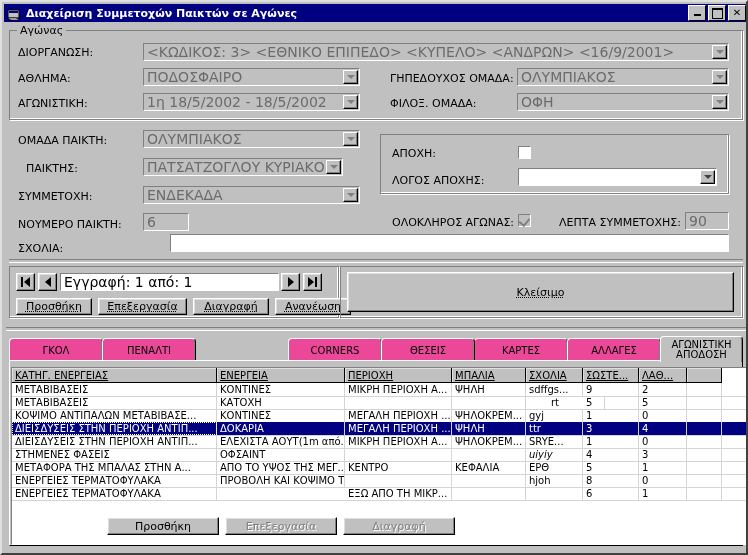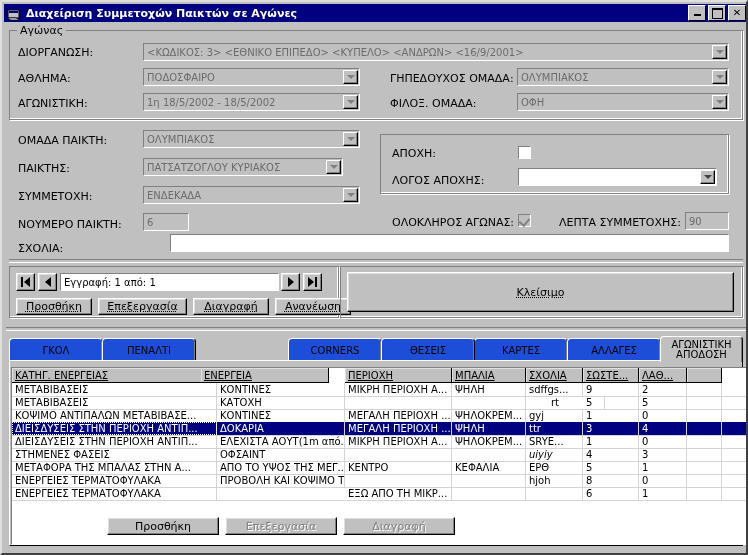--- a/index.html
+++ b/index.html
@@ -39,21 +39,21 @@
     box-shadow: inset -1px -1px 0 #808080, inset 1px 1px 0 #dfdfdf;
     font-family:"DejaVu Sans",sans-serif;font-size:11px;color:#000;
     display:flex;align-items:center;justify-content:center;cursor:default;
   }
   .btn.dis{color:#808080;text-shadow:1px 1px 0 #fff;}
   .lbl{position:absolute;font-size:11px;color:#000;white-space:nowrap;}
   
   .field{
     position:absolute;box-sizing:border-box;
     border:1px solid;border-color:#808080 #fff #fff #808080;
-    background:#fff;font-size:10px;color:#000;
+    background:#fff;font-size:14px;color:#000;
     display:flex;align-items:center;padding-left:3px;overflow:hidden;
     white-space:nowrap;
   }
   .field.ro{background:#c0c0c0;color:#6b6b6b;}
   .combo .arrow{
     position:absolute;right:1px;top:1px;bottom:1px;width:15px;
     background:#c0c0c0;box-sizing:border-box;
     border-top:1px solid #fff;border-left:1px solid #fff;
     border-right:1px solid #000;border-bottom:1px solid #000;
     box-shadow: inset -1px -1px 0 #808080;
@@ -92,21 +92,21 @@
     position:absolute;left:0;right:0;top:0;bottom:0;
     display:flex;align-items:center;justify-content:center;gap:1px;
   }
   .tri-l{width:0;height:0;border-top:5px solid transparent;border-bottom:5px solid transparent;border-right:6px solid #000;}
   .tri-r{width:0;height:0;border-top:5px solid transparent;border-bottom:5px solid transparent;border-left:6px solid #000;}
   .bar-v{width:2px;height:10px;background:#000;}
   
   #tabstrip{position:absolute;left:7px;top:334px;width:734px;height:26px;}
   .tab{
     position:absolute;top:2px;height:24px;box-sizing:border-box;
-    background:#1d4ed8;
+    background:#ec4899;
     border-top:1px solid #fff;border-left:1px solid #fff;border-right:1px solid #000;
     box-shadow: inset -1px 0 0 #808080;
     display:flex;align-items:center;justify-content:center;
     font-size:10px;color:#000;text-align:center;line-height:10px;cursor:default;
     border-radius:4px 4px 0 0;
   }
   .tab.sel{
     top:0;height:26px;z-index:5;background:#c0c0c0;
     border-bottom:none;
   }
@@ -211,21 +211,21 @@
   </div>
 
   <span class="lbl" style="left:16px;top:132px;">ΟΜΑΔΑ ΠΑΙΚΤΗ:</span>
   <div class="field ro combo" style="left:141px;top:128px;width:217px;height:18px;">
     <span>ΟΛΥΜΠΙΑΚΟΣ</span>
     <span class="arrow">
         <span class="tri"></span>
       </span>
   </div>
 
-  <span class="lbl" style="left:16px;top:160px;">ΠΑΙΚΤΗΣ:</span>
+  <span class="lbl" style="left:24px;top:160px;">ΠΑΙΚΤΗΣ:</span>
   <div class="field ro combo" style="left:141px;top:156px;width:200px;height:18px;">
     <span>ΠΑΤΣΑΤΖΟΓΛΟΥ ΚΥΡΙΑΚΟΣ</span>
     <span class="arrow">
         <span class="tri"></span>
       </span>
   </div>
 
   <span class="lbl" style="left:16px;top:188px;">ΣΥΜΜΕΤΟΧΗ:</span>
   <div class="field ro combo" style="left:141px;top:184px;width:217px;height:18px;">
     <span>ΕΝΔΕΚΑΔΑ</span>
@@ -329,21 +329,21 @@
   <div style="position:absolute;left:7px;top:358px;width:734px;height:186px;box-sizing:border-box;
               background:#c0c0c0;border-top:1px solid #fff;border-left:1px solid #fff;
               border-right:1px solid #000;border-bottom:1px solid #000;"></div>
 
   <div id="gridwrap">
     <div id="grid">
       <div id="gridheaders">
           <div class="ghead" style="left: 0px; width: 205px;">
             <span style="text-decoration: underline;">ΚΑΤΗΓ. ΕΝΕΡΓΕΙΑΣ</span>
           </div>
-          <div class="ghead" style="left: 189px; width: 128px; text-align: right;">
+          <div class="ghead" style="left: 205px; width: 128px; text-align: right;">
             <span style="text-decoration: underline;">ΕΝΕΡΓΕΙΑ</span>
           </div>
           <div class="ghead" style="left: 333px; width: 107px;">
             <span style="text-decoration: underline;">ΠΕΡΙΟΧΗ</span>
           </div>
           <div class="ghead" style="left: 440px; width: 74px;">
             <span style="text-decoration: underline;">ΜΠΑΛΙΑ</span>
           </div>
           <div class="ghead" style="left: 514px; width: 57px;">
             <span style="text-decoration: underline;">ΣΧΟΛΙΑ</span>

